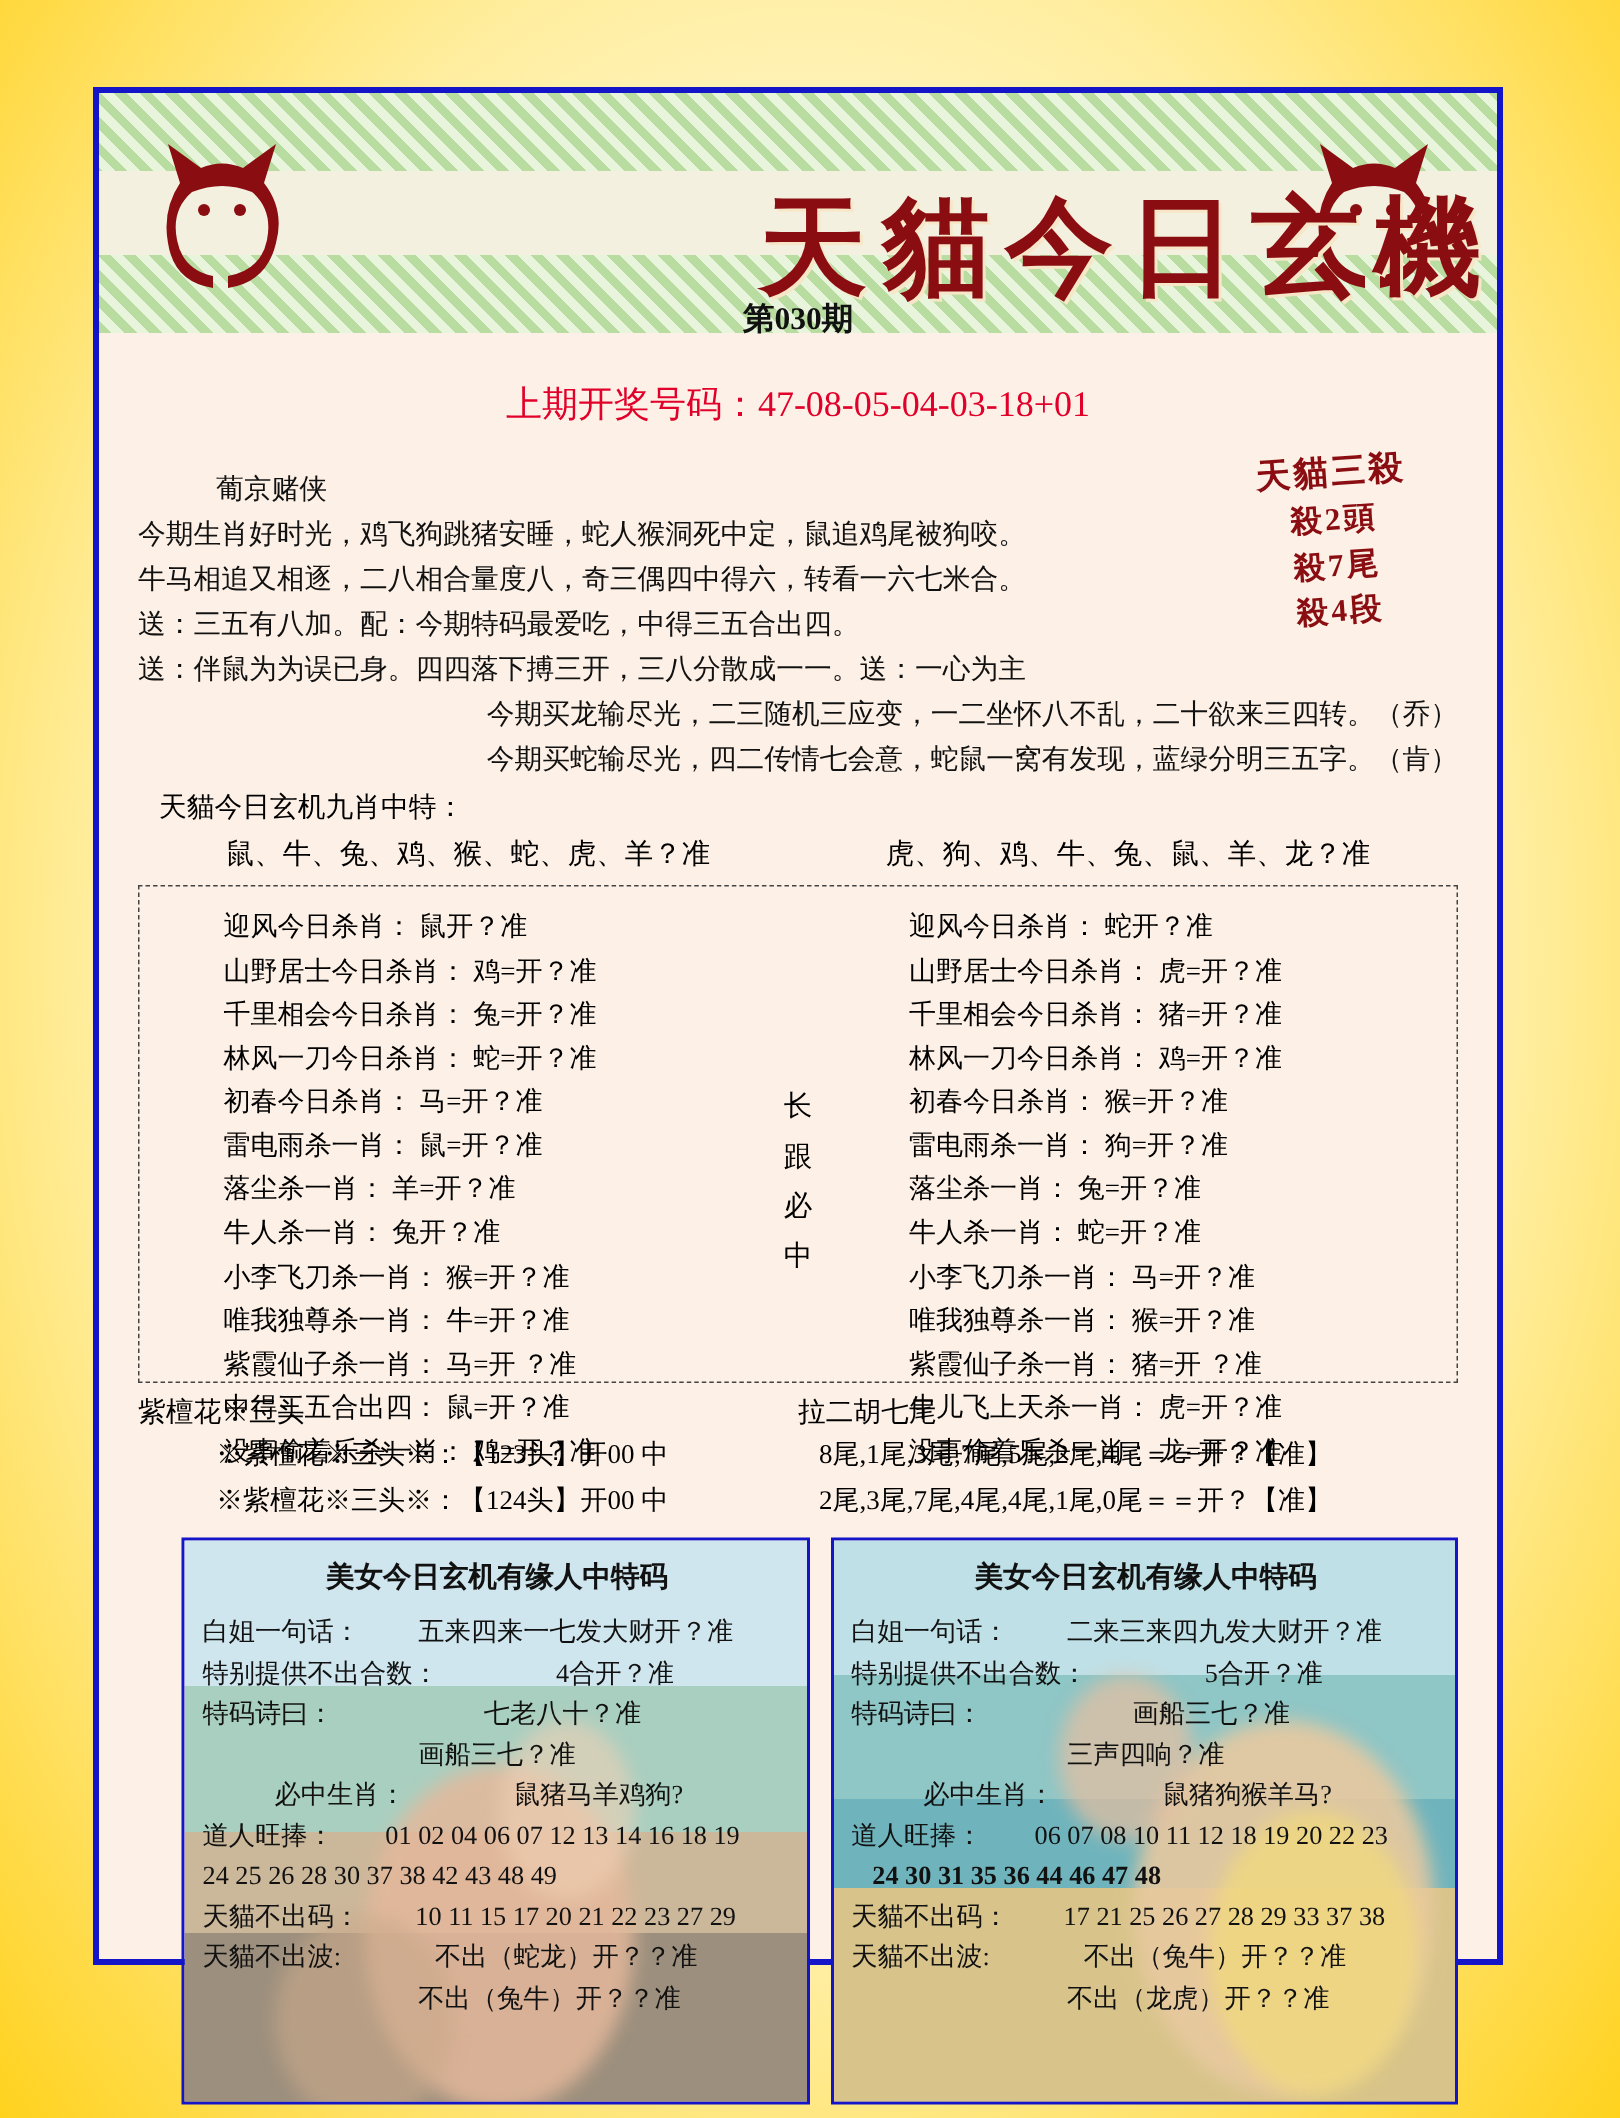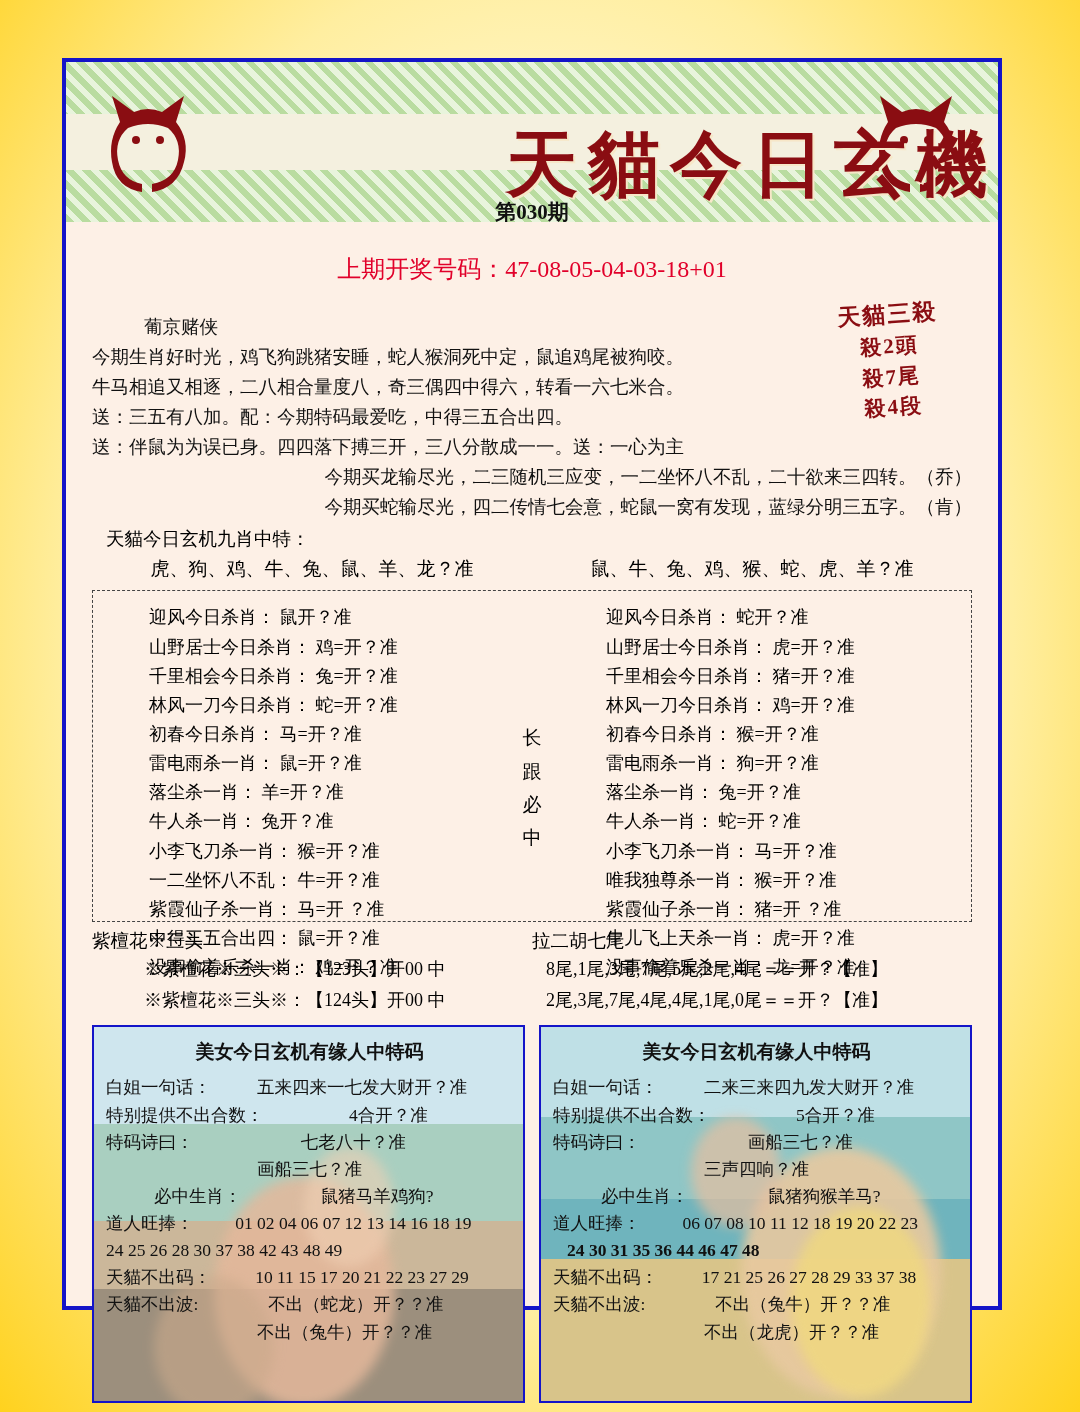--- a/index.html
+++ b/index.html
@@ -73,21 +73,21 @@
     top:130px;font-size:19px;line-height:1.75;text-align:center;width:30px;
   }
   
   .flower{display:flex;padding:6px 26px 0 26px;font-size:18.5px;}
   .flower .c1{width:50%;}
   .flower .c2{width:50%;}
   .flower-sub{display:flex;padding:2px 26px 0 26px;font-size:18px;line-height:1.6;}
   .flower-sub .c1{width:50%;padding-left:52px;box-sizing:border-box;}
   .flower-sub .c2{width:50%;padding-left:14px;box-sizing:border-box;}
   
-  .panels{display:flex;gap:14px;padding:10px 26px 0 26px;}
+  .panels{display:flex;gap:14px;padding:10px 26px 0 26px;margin-left:29px;}
   .panel{
     width:50%;height:378px;border:2px solid #1414c8;position:relative;overflow:hidden;
     box-sizing:border-box;
   }
   .panel .photo{
     position:absolute;inset:0;
   }
   .panel.left .photo{
     background:
       linear-gradient(#cfe6ee 0 26%, #a9cfc0 26% 52%, #cbb79a 52% 70%, #9c8f7d 70% 100%);
@@ -151,37 +151,37 @@
     <div style="margin-left:52px;margin-top:24px;">葡京赌侠</div>
     <div>今期生肖好时光，鸡飞狗跳猪安睡，蛇人猴洞死中定，鼠追鸡尾被狗咬。</div>
     <div>牛马相追又相逐，二八相合量度八，奇三偶四中得六，转看一六七米合。</div>
     <div>送：三五有八加。配：今期特码最爱吃，中得三五合出四。</div>
     <div>送：伴鼠为为误已身。四四落下搏三开，三八分散成一一。送：一心为主</div>
     <div class="ind2">今期买龙输尽光，二三随机三应变，一二坐怀八不乱，二十欲来三四转。（乔）</div>
     <div class="ind2">今期买蛇输尽光，四二传情七会意，蛇鼠一窝有发现，蓝绿分明三五字。（肯）</div>
   </div>
   <div class="nine">天貓今日玄机九肖中特：</div>
   <div class="zodiac-row">
+    <div class="col">鼠、牛、兔、鸡、猴、蛇、虎、羊？准</div>
     <div class="col">虎、狗、鸡、牛、兔、鼠、羊、龙？准</div>
-    <div class="col">鼠、牛、兔、鸡、猴、蛇、虎、羊？准</div>
   </div>
 
   <div class="dash-box">
     <div class="dash-inner">
       <div class="dash-col left">
         <div class="kill-line">迎风今日杀肖：  鼠开？准</div>
         <div class="kill-line">山野居士今日杀肖：  鸡=开？准</div>
         <div class="kill-line">千里相会今日杀肖：  兔=开？准</div>
         <div class="kill-line">林风一刀今日杀肖：  蛇=开？准</div>
         <div class="kill-line">初春今日杀肖：   马=开？准</div>
         <div class="kill-line">雷电雨杀一肖：  鼠=开？准</div>
         <div class="kill-line">落尘杀一肖：  羊=开？准</div>
         <div class="kill-line">牛人杀一肖：  兔开？准</div>
         <div class="kill-line">小李飞刀杀一肖：  猴=开？准</div>
-        <div class="kill-line">一二坐怀八不乱：  牛=开？准</div>
+        <div class="kill-line">唯我独尊杀一肖：  牛=开？准</div>
         <div class="kill-line">紫霞仙子杀一肖：  马=开 ？准</div>
         <div class="kill-line">中得三五合出四：  鼠=开？准</div>
         <div class="kill-line">没事偷着乐杀一肖：  鸡=开？准</div>
       </div>
       <div class="dash-col right">
         <div class="kill-line">迎风今日杀肖：  蛇开？准</div>
         <div class="kill-line">山野居士今日杀肖：  虎=开？准</div>
         <div class="kill-line">千里相会今日杀肖：  猪=开？准</div>
         <div class="kill-line">林风一刀今日杀肖：  鸡=开？准</div>
         <div class="kill-line">初春今日杀肖：   猴=开？准</div>

